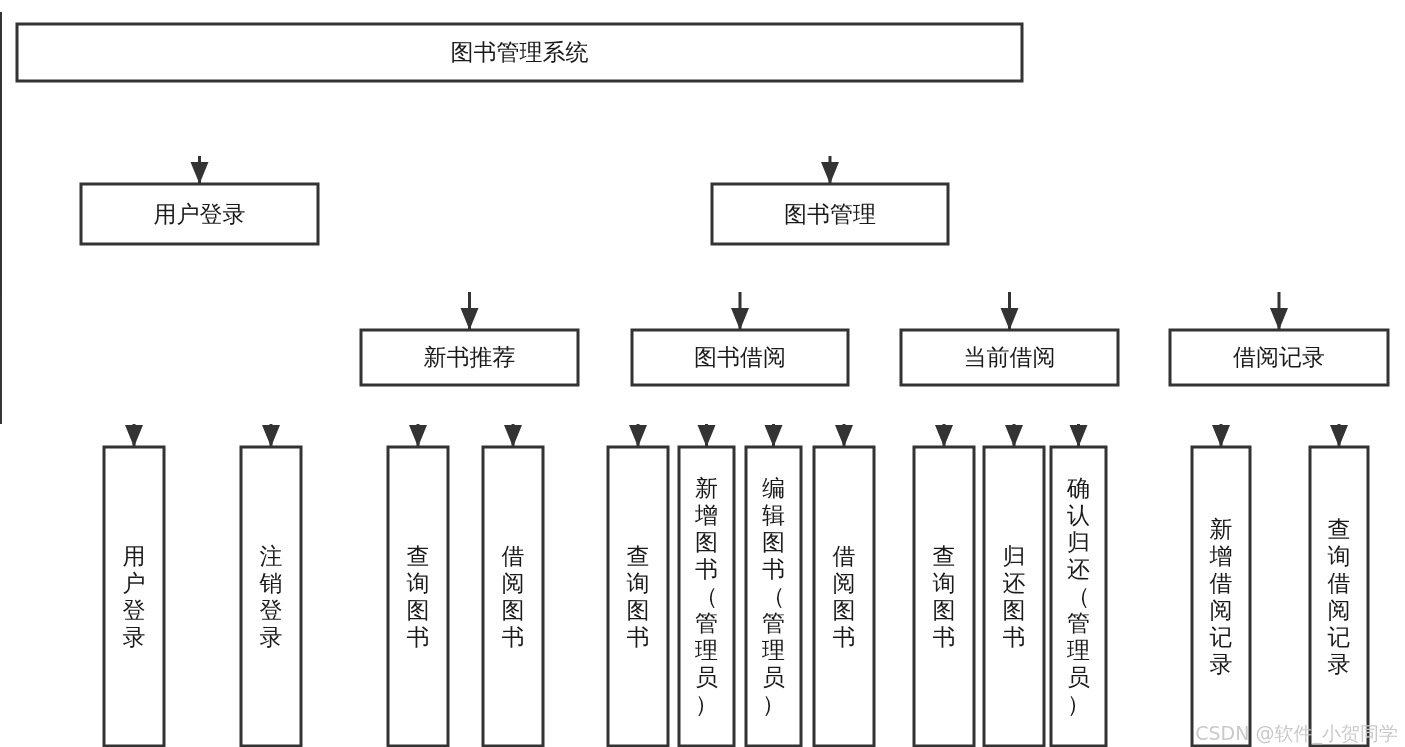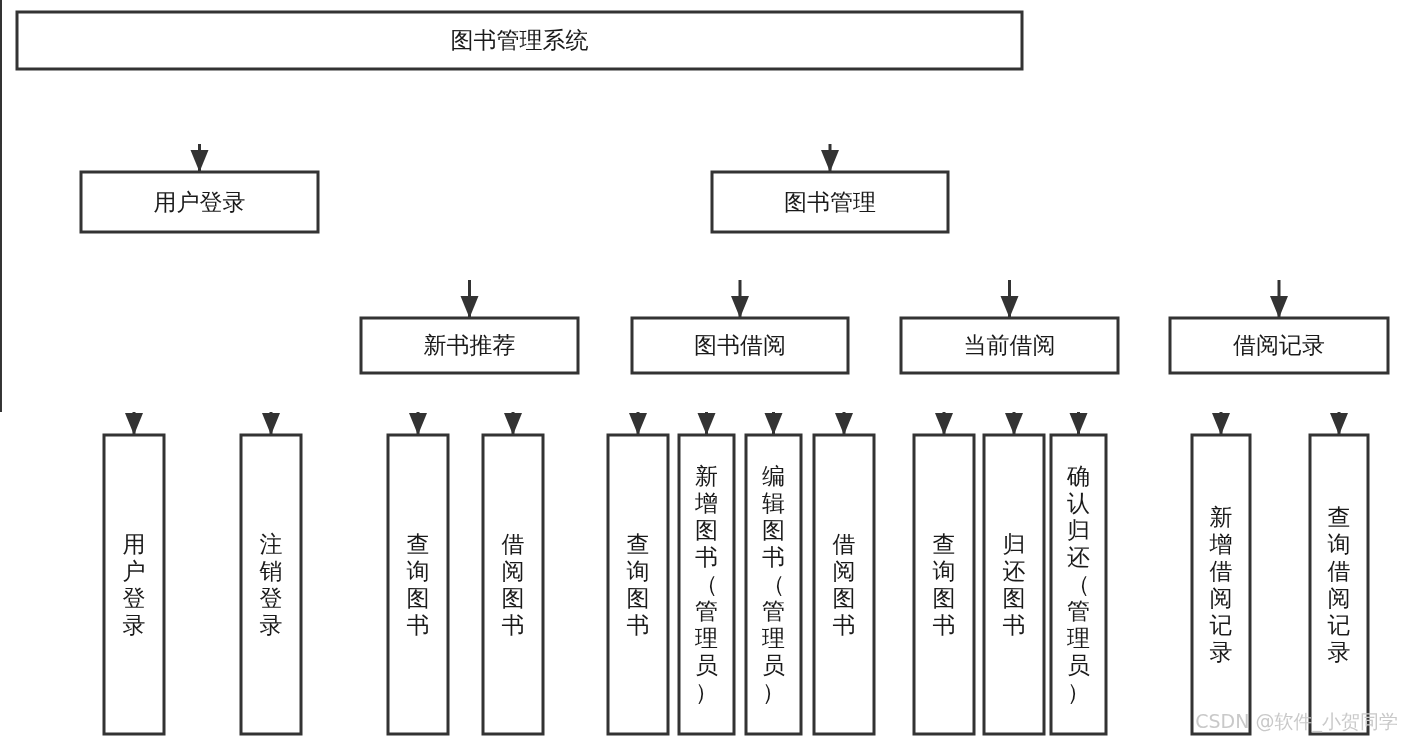--- a/index.html
+++ b/index.html
@@ -10,21 +10,21 @@
   body {
     width: 1405px;
     height: 747px;
     font-family: "DejaVu Sans", "Liberation Sans", sans-serif;
     overflow: hidden;
     position: relative;
   }
   #diagram-root {
     position: absolute;
     left: 0;
-    top: 0;
+    top: 12px;
     width: 1405px;
     height: 670px;
   }
   svg.diagram-canvas {
     display: block;
     width: 1405px;
     height: 747px;
   }
   .node-box {
     fill: #ffffff;

